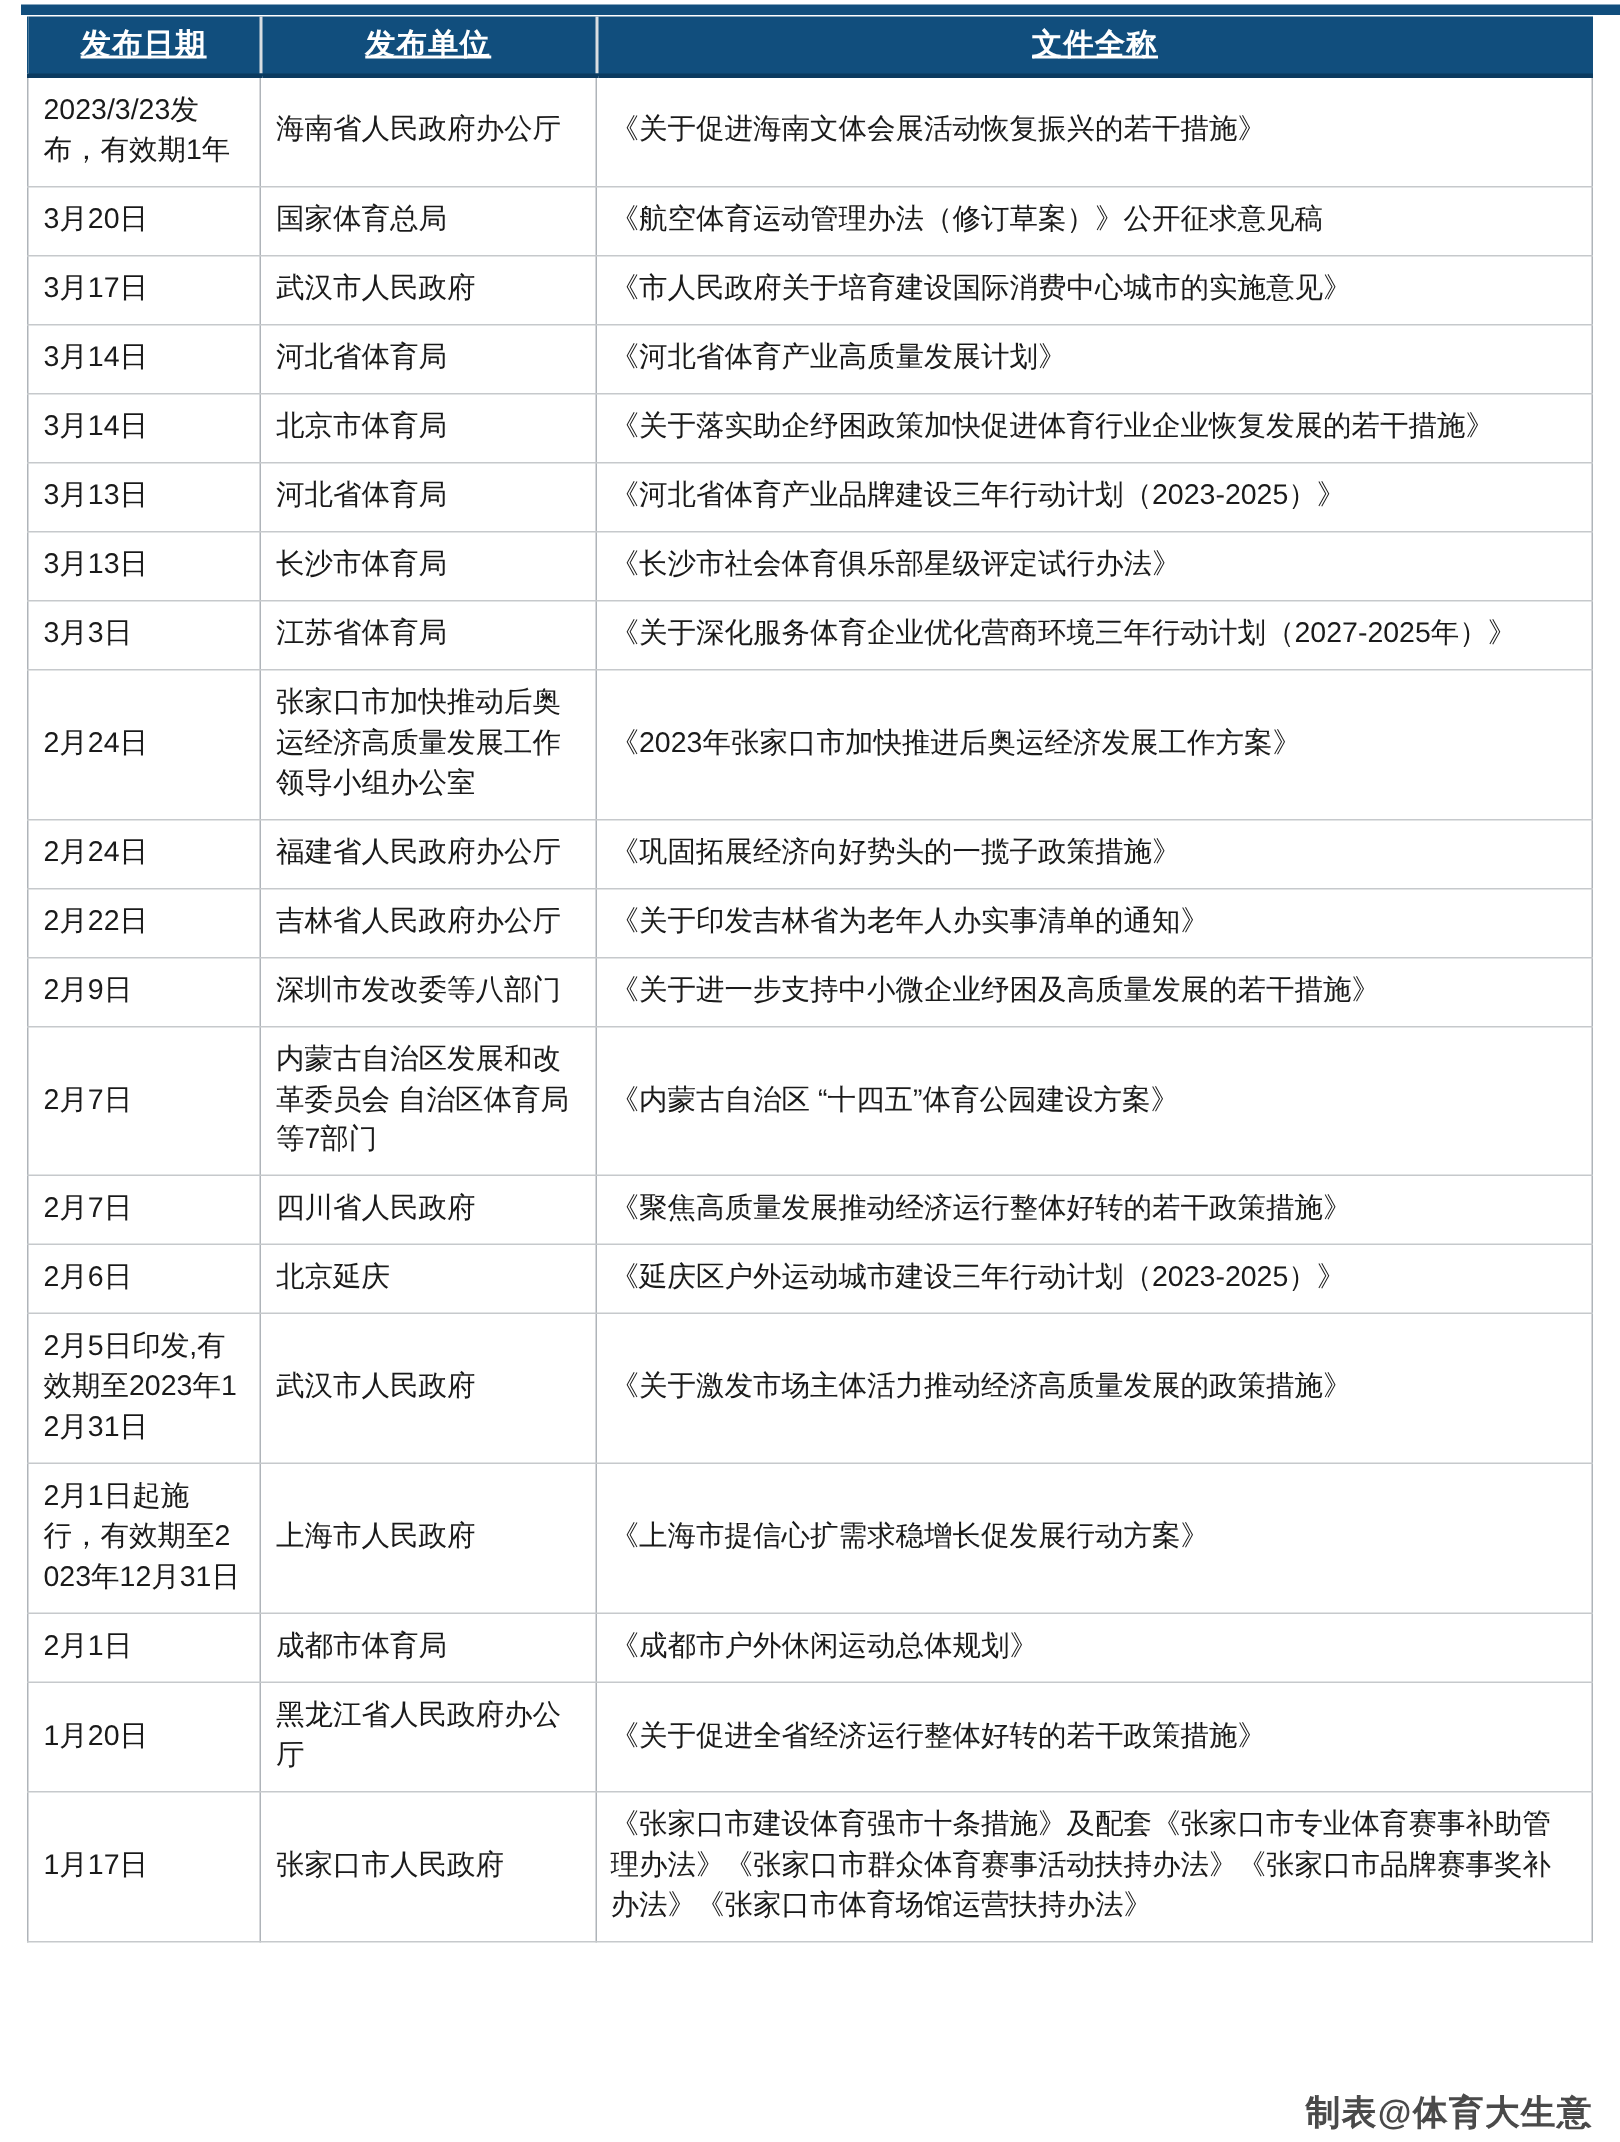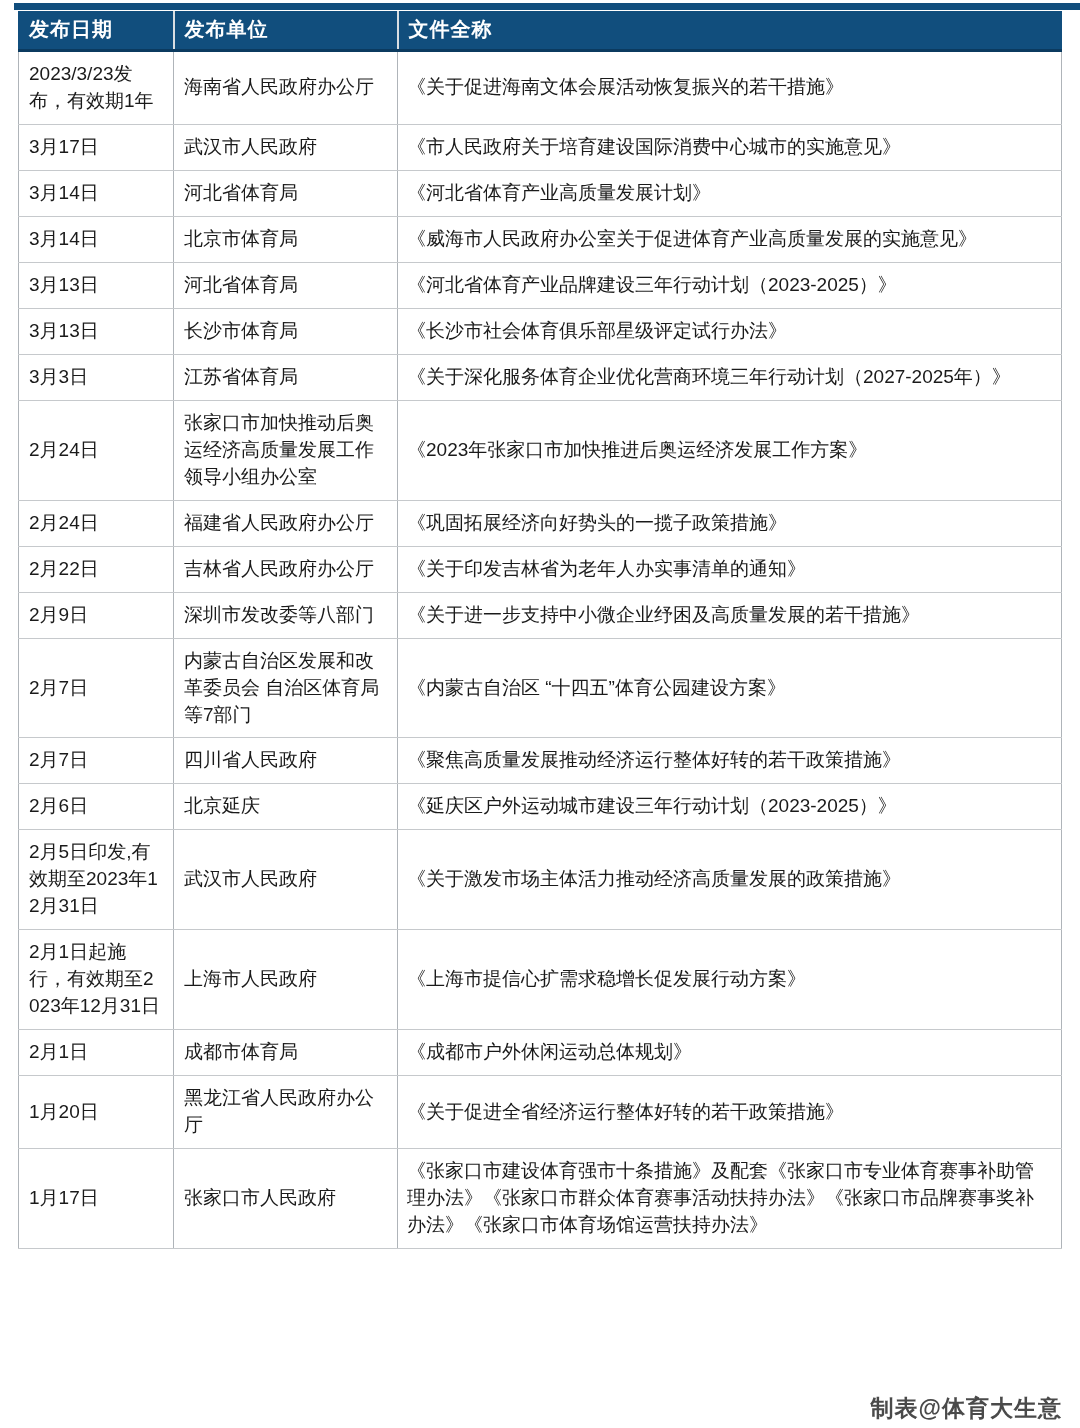--- a/index.html
+++ b/index.html
@@ -39,26 +39,27 @@
     border-collapse:collapse;
     table-layout:fixed;
   }
   col.c-date{width:155px;}
   col.c-org{width:224px;}
   th{
     background:var(--header-bg);
     color:var(--header-text);
     font-size:20px;
     font-weight:bold;
-    text-align:left;
+    text-align:center;
     padding:5px 10px 6px 10px;
     border-bottom:3px solid #0B3A5F;
     border-left:2px solid #D9DEE2;
     letter-spacing:1px;
     height:33px;
+    text-decoration:underline;
   }
   th:first-child{border-left:1px solid var(--header-bg);}
   td{
     border:1px solid var(--border);
     border-top:1px solid var(--row-border);
     border-bottom:1px solid var(--row-border);
     padding:9px 12px 9px 10px;
     font-size:19px;
     line-height:1.42;
     vertical-align:middle;
@@ -96,37 +97,42 @@
         <th>文件全称</th>
       </tr>
     </thead>
     <tbody id="table-body">
   <tr>
     <td class="col-date">2023/3/23发布，有效期1年</td>
     <td class="col-org">海南省人民政府办公厅</td>
     <td class="col-doc">《关于促进海南文体会展活动恢复振兴的若干措施》</td>
   </tr>
 
+  <tr>
+    <td class="col-date">3月20日</td>
+    <td class="col-org">国家体育总局</td>
+    <td class="col-doc">《航空体育运动管理办法（修订草案）》公开征求意见稿</td>
+  </tr>
 
   <tr>
     <td class="col-date">3月17日</td>
     <td class="col-org">武汉市人民政府</td>
     <td class="col-doc">《市人民政府关于培育建设国际消费中心城市的实施意见》</td>
   </tr>
 
   <tr>
     <td class="col-date">3月14日</td>
     <td class="col-org">河北省体育局</td>
     <td class="col-doc">《河北省体育产业高质量发展计划》</td>
   </tr>
 
   <tr>
     <td class="col-date">3月14日</td>
     <td class="col-org">北京市体育局</td>
-    <td class="col-doc">《威海市人民政府办公室关于促进体育产业高质量发展的实施意见》</td>
+    <td class="col-doc">《关于落实助企纾困政策加快促进体育行业企业恢复发展的若干措施》</td>
   </tr>
 
   <tr>
     <td class="col-date">3月13日</td>
     <td class="col-org">河北省体育局</td>
     <td class="col-doc">《河北省体育产业品牌建设三年行动计划（2023-2025）》</td>
   </tr>
 
   <tr>
     <td class="col-date">3月13日</td>

